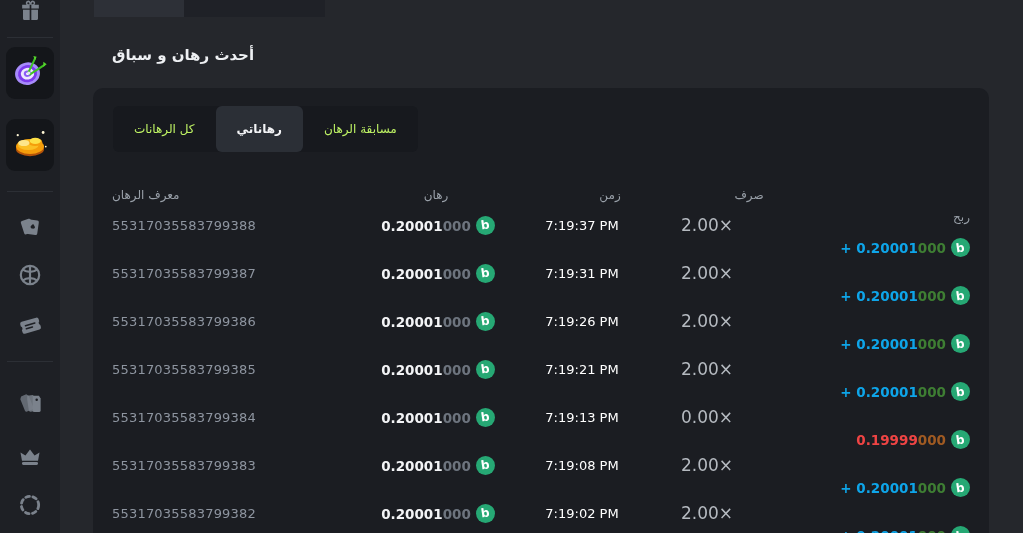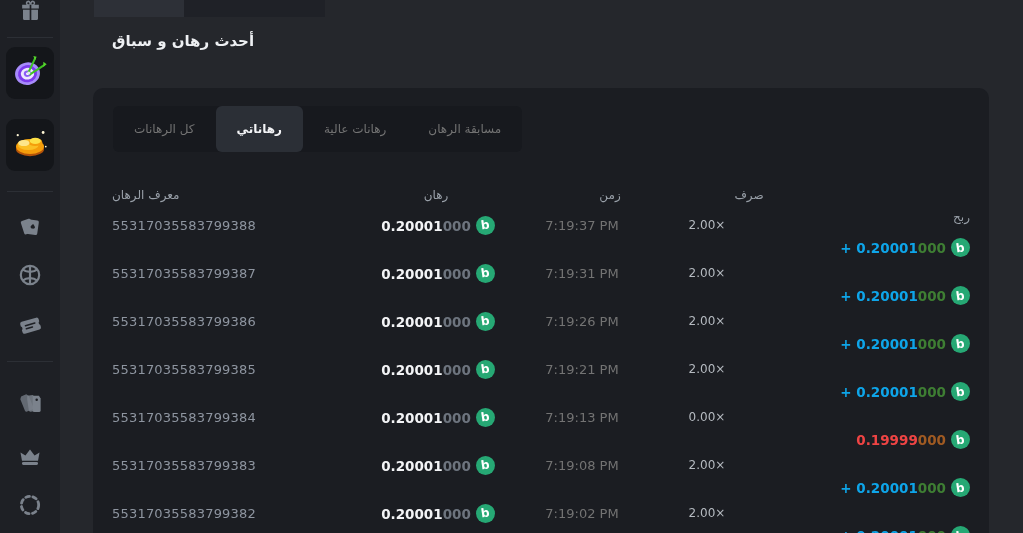--- a/index.html
+++ b/index.html
@@ -23,56 +23,56 @@
     position:absolute; left:6px; width:48px; height:52px;
     background:#14161a; border-radius:9px; display:flex;
     align-items:center; justify-content:center; cursor:pointer;
   }
   .side-div { position:absolute; left:7px; width:46px; height:1px; background:#2c2f35; }
   
   .toptab-a { position:absolute; left:94px; top:0; width:90px; height:17px; background:#2d3037; cursor:pointer; }
   .toptab-b { position:absolute; left:184px; top:0; width:141px; height:17px; background:#1f2127; cursor:pointer; }
   
   .page-title {
-    position:absolute; left:112px; top:32px; color:#eef0f3;
+    position:absolute; left:112px; top:46px; color:#eef0f3;
     font-size:15px; font-weight:bold; direction:rtl;
   }
   
   .card {
     position:absolute; left:93px; top:88px; width:896px; height:445px;
     background:#1b1d22; border-radius:10px 10px 0 0;
   }
   .tabbar {
     position:absolute; left:20px; top:18px; height:46px;
     background:#17191e; border-radius:6px; display:inline-flex; overflow:hidden;
   }
   .tab {
     height:46px; display:flex; align-items:center; justify-content:center;
-    padding:0 21px; font-size:12px; color:#737373; cursor:pointer;
+    padding:0 21px; font-size:12px; color:#bef264; cursor:pointer;
     direction:rtl; white-space:nowrap; border-radius:6px;
   }
   .tab.active { background:#2b2f36; color:#f3f4f6; font-weight:bold; }
   
   .trow, .thead {
     display:grid;
     grid-template-columns:240px 140px 180px 70px 1fr;
     align-items:center; padding:0 19px; width:100%;
   }
   .thead { position:absolute; top:77px; height:26px;gap:14px; }
   .rows  { position:absolute; top:105px; left:0; width:100%; }
   .trow  { height:48px; }
   .thead span { font-size:12px; color:#99a0a9; direction:rtl; }
   .c-id     { justify-self:start; }
   .c-bet    { justify-self:center; display:flex; align-items:center; gap:5px; }
   .c-time   { justify-self:center; }
   .c-mult   { justify-self:center; }
   .c-profit { justify-self:end; display:flex; align-items:center; gap:5px;margin-top:45px; }
   .trow .c-id   { font-size:13px; color:#8e95a0; letter-spacing:.2px; }
-  .trow .c-time { font-size:13px; color:#737373; }
-  .trow .c-mult { font-size:12px; color:#b5bac0; }
+  .trow .c-time { font-size:13px; color:#ffffff; }
+  .trow .c-mult { font-size:17px; color:#b5bac0; }
   .num b { font-weight:bold; font-style:normal; }
   .c-bet b { color:#f3f4f6; font-size:13.5px;margin-left:32px; }
   .c-bet i { color:#6d747e; font-style:normal; font-weight:bold; font-size:13.5px; }
   .c-profit b { font-size:13.5px; }
   .c-profit i { font-style:normal; font-weight:bold; font-size:13.5px; }
   .win  .c-profit b { color:#0ea5e9; }
   .win  .c-profit i { color:#3e7e33; }
   .loss .c-profit b { color:#ef4444; }
   .loss .c-profit i { color:#a05a22; }
   .coin {
@@ -222,23 +222,20 @@
 
   <div class="tabbar">
   <div class="tab">
         <span>كل الرهانات</span>
       </div>
 
   <div class="tab active">
         <span>رهاناتي</span>
       </div>
 
-  <div class="tab">
-        <span>رهانات عالية</span>
-      </div>
 
   <div class="tab">
         <span>مسابقة الرهان</span>
       </div>
 </div>
 
   <div class="thead">
     <span class="c-id">معرف الرهان</span>
     <span class="c-bet">رهان</span>
     <span class="c-time">زمن</span>

